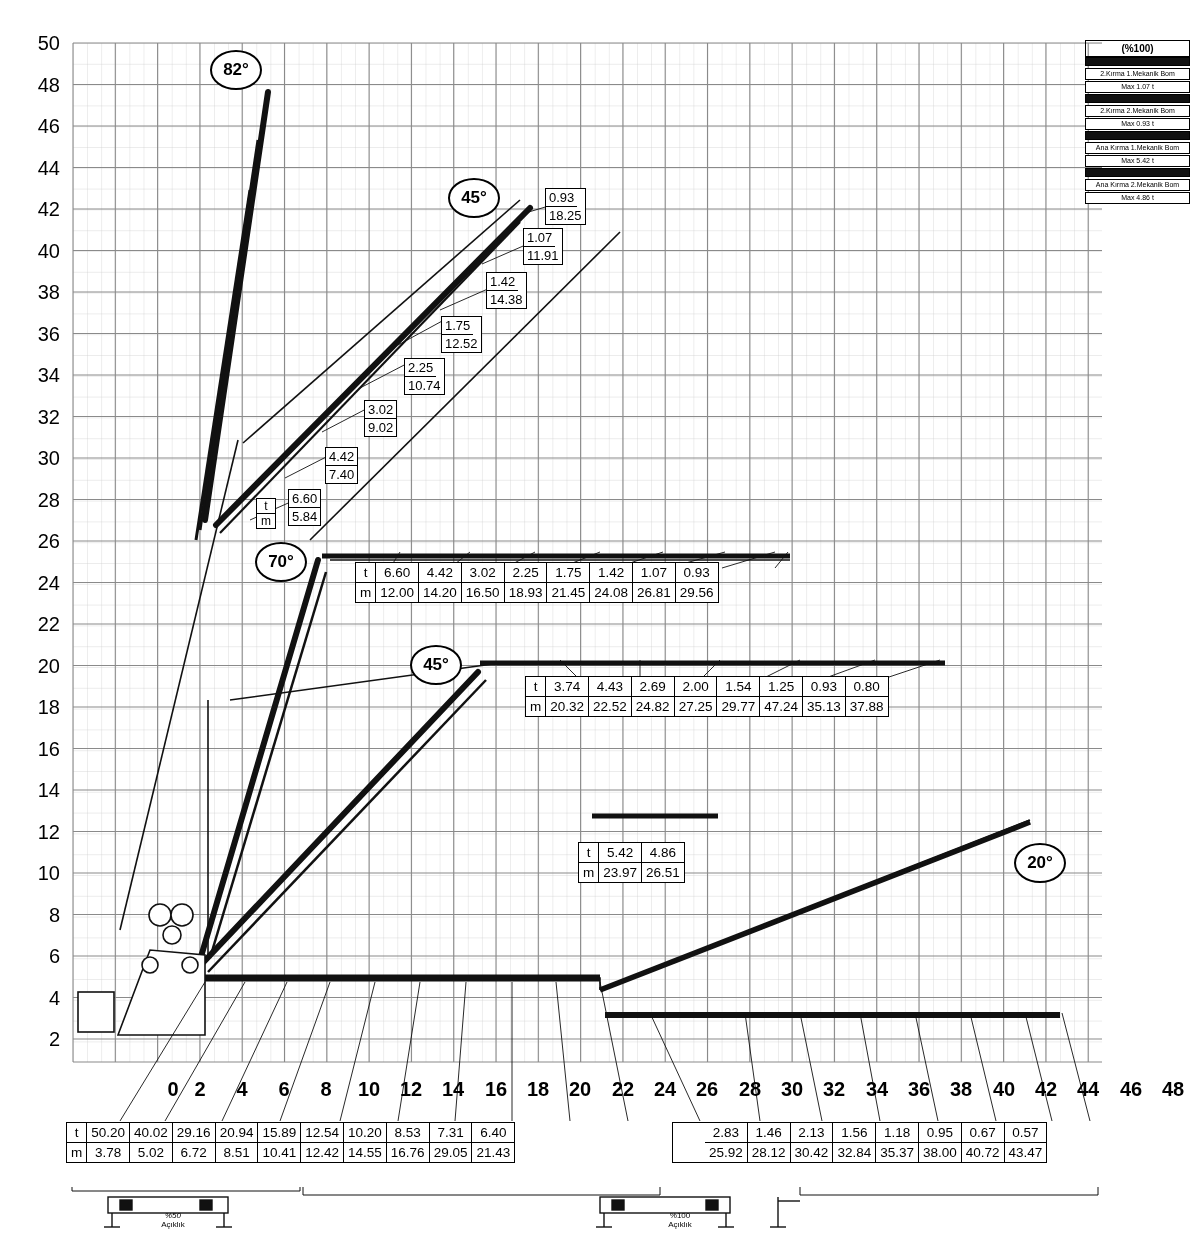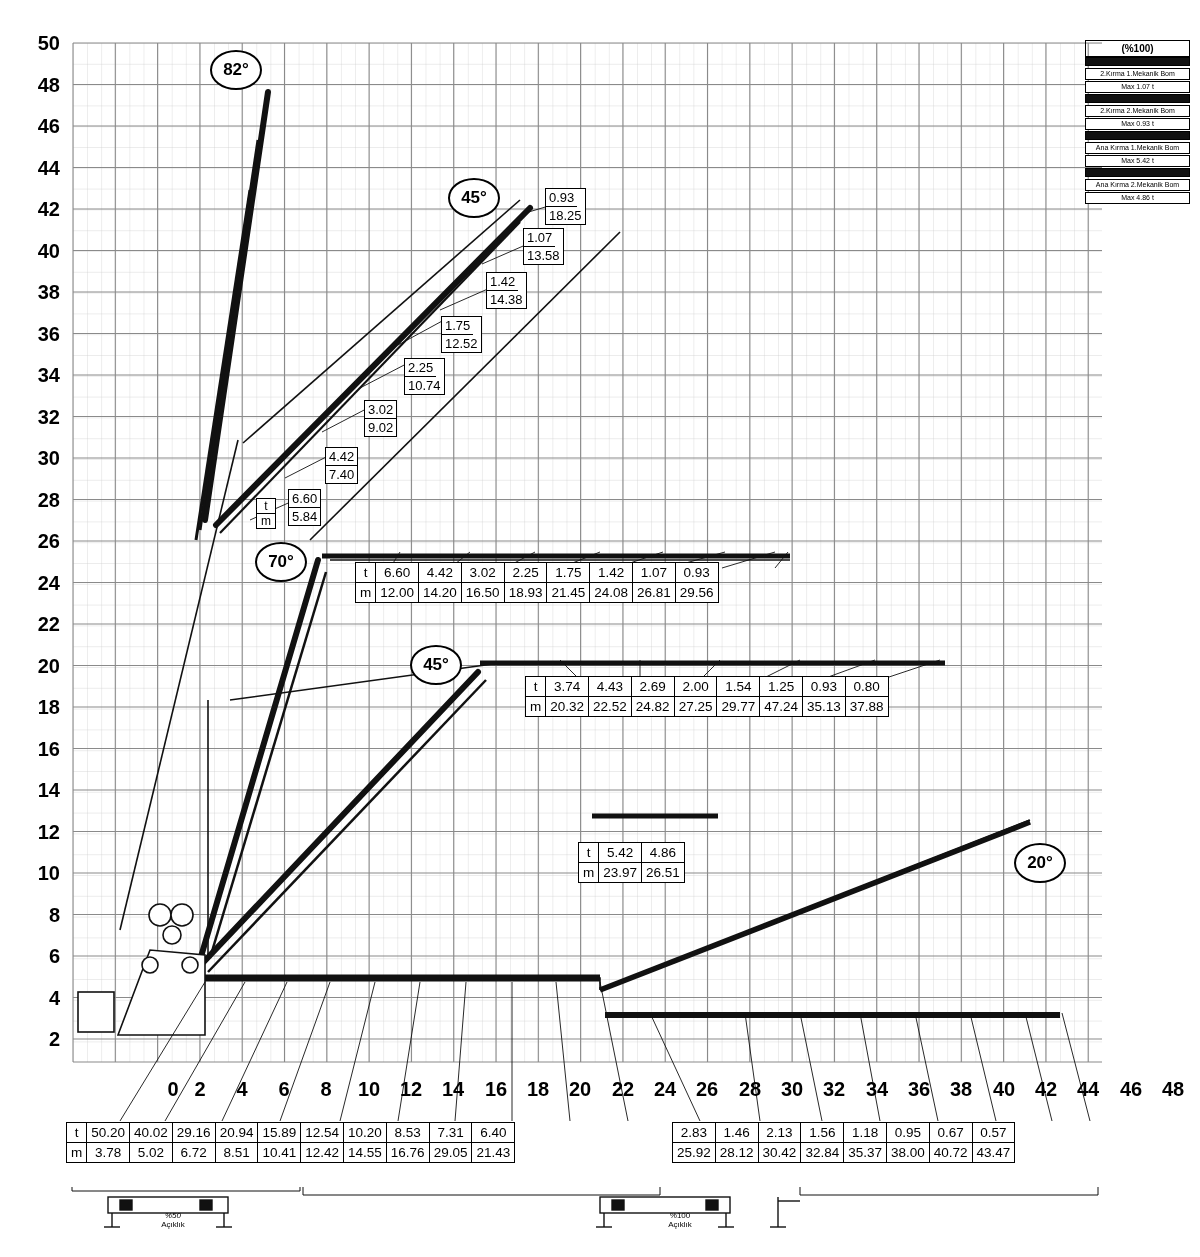--- a/index.html
+++ b/index.html
@@ -1,18 +1,18 @@
 <!DOCTYPE html>
 <html><head>
 <meta charset="utf-8">
 <style>
   html,body{margin:0;padding:0;background:#ffffff;}
   body{font-family:"Liberation Sans",sans-serif;}
   #stage{position:relative;width:1200px;height:1257px;background:#fff;overflow:hidden;}
-  .axis-lbl{position:absolute;font-size:20px;font-weight:bold;color:#000;text-align:right;}
+  .axis-lbl{position:absolute;font-size:20px;font-weight:normal;color:#000;text-align:right;}
   .xaxis-lbl{position:absolute;font-size:20px;font-weight:bold;color:#000;text-align:center;width:30px;}
   svg.grid{position:absolute;left:0;top:0;}
   .tbox{position:absolute;border:1.4px solid #000;background:#fff;display:flex;flex-direction:column;font-size:13px;line-height:1;}
   .tbox .r{display:flex;}
   .tbox .c{border-right:1.2px solid #000;padding:2px 3px;text-align:center;min-width:30px;box-sizing:border-box;}
   .tbox .c:last-child{border-right:none;}
   .tbox .r1 .c{border-bottom:1.2px solid #000;}
   .unitcell{font-size:12px;}
   .unitcell .u1{border-bottom:1.2px solid #000;padding:1px 4px;text-align:center;}
   .unitcell .u2{padding:1px 4px;text-align:center;}
@@ -307,21 +307,21 @@
       </div>
     <div class="r">
         <div class="c">18.25</div>
       </div>
   </div>
   <div class="tbox" style="left:523px;top:228px;">
     <div class="r r1">
         <div class="c">1.07</div>
       </div>
     <div class="r">
-        <div class="c">13.58</div>
+        <div class="c">11.91</div>
       </div>
   </div>
   <div class="tbox" style="left:486px;top:272px;">
     <div class="r r1">
         <div class="c">1.42</div>
       </div>
     <div class="r">
         <div class="c">14.38</div>
       </div>
   </div>
@@ -505,21 +505,21 @@
     <div class="cell">
         <div class="a">7.31</div>
         <div class="b">29.05</div>
       </div>
     <div class="cell">
         <div class="a">6.40</div>
         <div class="b">21.43</div>
       </div>
   </div>
 
-  <div class="btable" style="left:672px;top:1122px;">
+  <div class="btable" style="left:672px;top:1122px;padding-left:32px;">
     <div class="cell">
         <div class="a">2.83</div>
         <div class="b">25.92</div>
       </div>
     <div class="cell">
         <div class="a">1.46</div>
         <div class="b">28.12</div>
       </div>
     <div class="cell">
         <div class="a">2.13</div>

